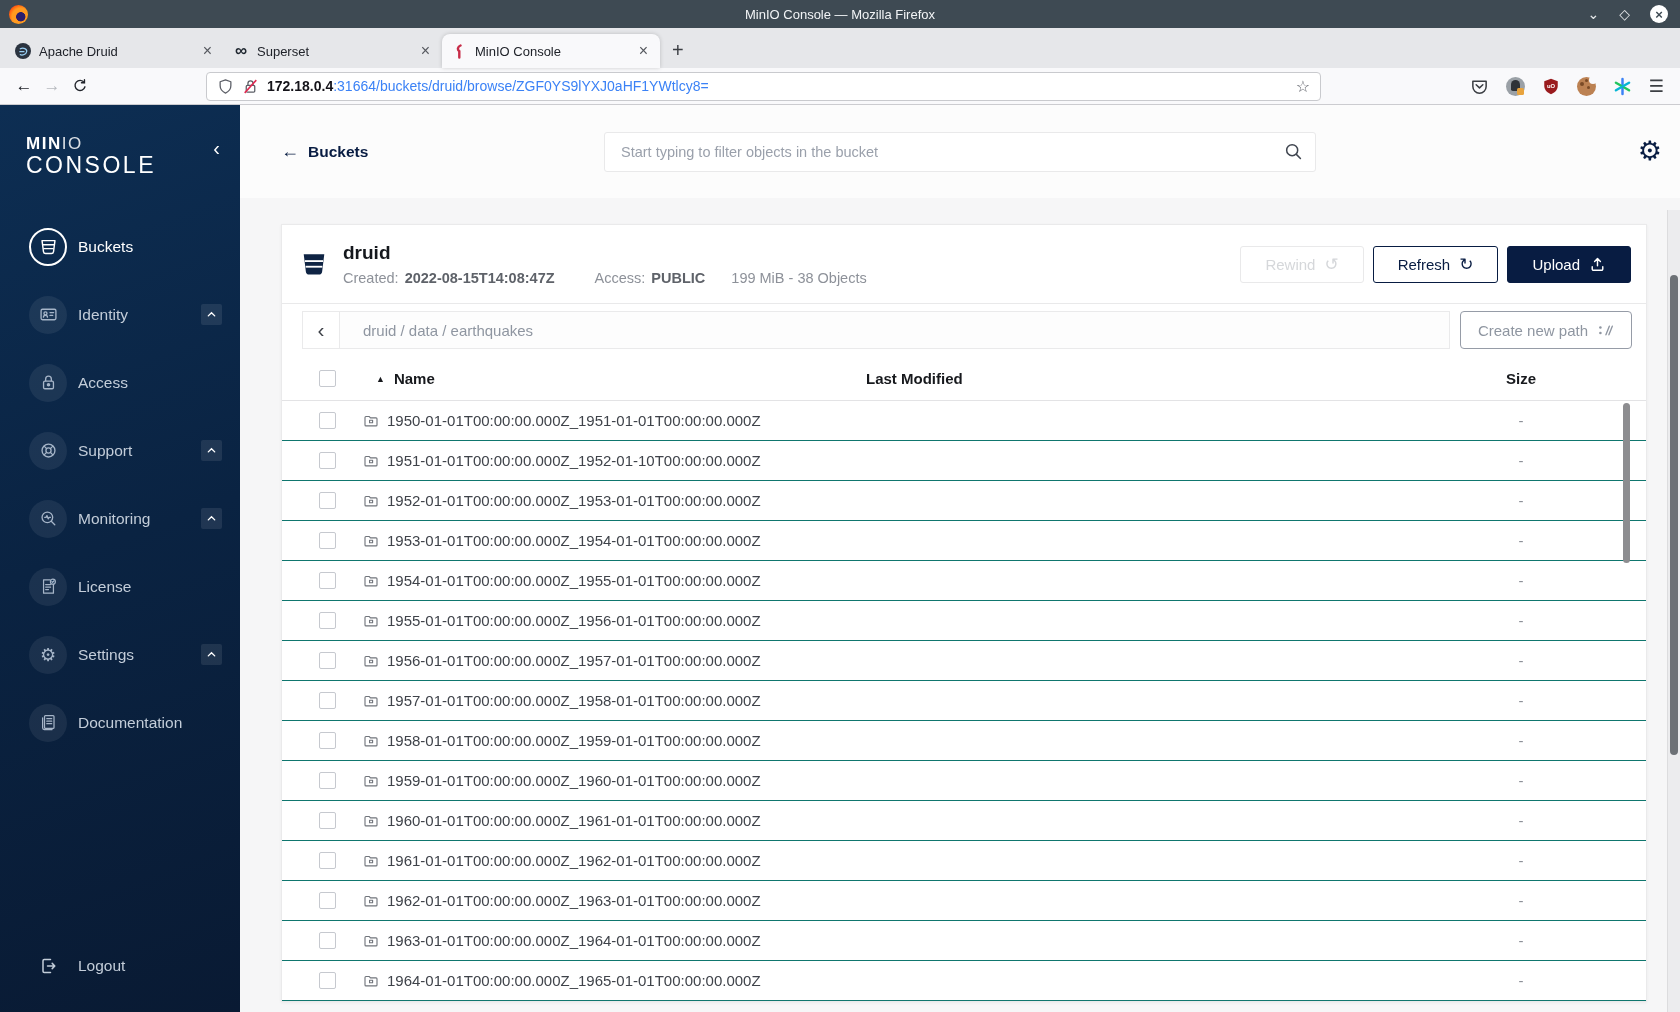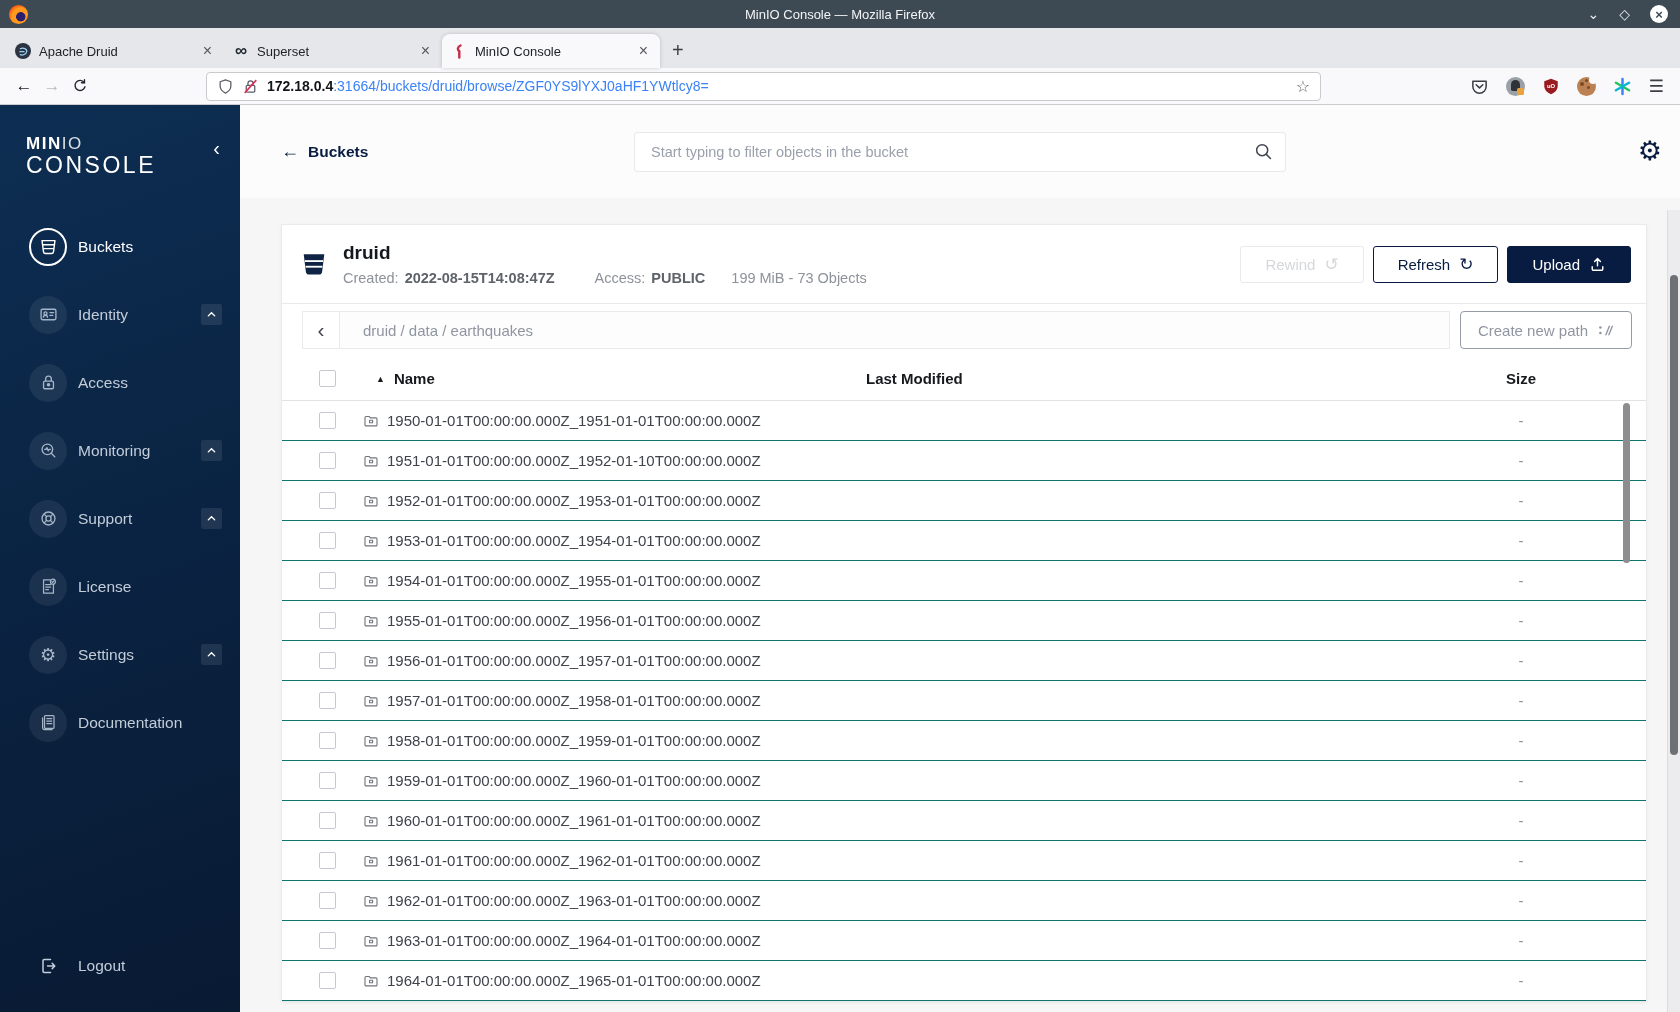--- a/index.html
+++ b/index.html
@@ -65,21 +65,21 @@
   .logout { position:absolute; bottom:22px; left:0; width:100%; }
   .nav-item.logout-item { height:48px; }
   .nav-item.logout-item .icircle { background:transparent; }
 
   
   .content { flex:1; background:#f6f6f7; display:flex; flex-direction:column; min-width:0; }
   .content-header { height:93px; background:#fcfcfc; display:flex; align-items:center; position:relative; flex:0 0 93px; }
   .back-link { display:flex; align-items:center; gap:9px; margin-left:41px;
                color:var(--navy,#081C42); font-size:15.5px; font-weight:bold; }
   .back-link .arrow { font-size:18px; font-weight:normal; }
-  .searchwrap { position:absolute; left:50%; transform:translateX(-50%); width:652px; }
+  .searchwrap { position:absolute; left:50%; transform:translateX(-50%); width:712px; }
   .search-input { width:100%; height:40px; border:1px solid #e9e9ea; border-radius:3px;
                   padding:0 44px 0 16px; font-size:14.5px; color:#333; font-family:"Liberation Sans",sans-serif; }
   .search-input::placeholder { color:#9aa0ab; }
   .search-mag { position:absolute; right:13px; top:10px; }
   .hdr-gear { margin-left:auto; margin-right:18px; font-size:27px; color:var(--navy,#081C42); line-height:1; }
 
   .page-body { padding:26px 33px 0 41px; }
   .card { background:#fff; border:1px solid #eaeaeb; box-shadow:0 1px 3px rgba(0,0,0,.05); position:relative; }
 
   
@@ -267,43 +267,43 @@
             <rect x="4.8" y="8.6" width="10.4" height="8" rx="1.4"></rect>
             <path d="M7 8.6 V6.2 a3 3 0 0 1 6 0 v2.4"></path>
             <circle cx="10" cy="12.4" r="1.2" fill="#a6b5c8"></circle>
           </svg>
         </span>
         <span class="nlabel">Access</span>
       </div>
 
       <div class="nav-item">
         <span class="icircle">
+          <svg width="19" height="19" viewBox="0 0 20 20" fill="none" stroke="#a6b5c8" stroke-width="1.4">
+            <circle cx="10" cy="10" r="6.8"></circle>
+              <circle cx="10" cy="10" r="2.7"></circle>
+            <path d="M12 8 l2.6-2.6 M8 8 L5.4 5.4 M12 12 l2.6 2.6 M8 12 l-2.6 2.6"></path>
+          </svg>
+        </span>
+        <span class="nlabel">Support</span>
+        <span class="caret">
+          <svg width="11" height="11" viewBox="0 0 12 12" fill="none" stroke="#fff" stroke-width="1.5" stroke-linecap="round">
+              <path d="M2.5 7.5 L6 4 L9.5 7.5"></path>
+            </svg>
+        </span>
+      </div>
+
+      <div class="nav-item">
+        <span class="icircle">
           <svg width="19" height="19" viewBox="0 0 20 20" fill="none" stroke="#a6b5c8" stroke-width="1.4" stroke-linecap="round" stroke-linejoin="round">
             <circle cx="8.8" cy="8.8" r="5.6"></circle>
             <path d="M12.9 12.9 L16.6 16.6"></path>
             <path d="M6 8.8 h1.4 l1-1.8 1.3 3.4 1-1.6 h1.4"></path>
           </svg>
         </span>
         <span class="nlabel">Monitoring</span>
-        <span class="caret">
-          <svg width="11" height="11" viewBox="0 0 12 12" fill="none" stroke="#fff" stroke-width="1.5" stroke-linecap="round">
-              <path d="M2.5 7.5 L6 4 L9.5 7.5"></path>
-            </svg>
-        </span>
-      </div>
-
-      <div class="nav-item">
-        <span class="icircle">
-          <svg width="19" height="19" viewBox="0 0 20 20" fill="none" stroke="#a6b5c8" stroke-width="1.4">
-            <circle cx="10" cy="10" r="6.8"></circle>
-              <circle cx="10" cy="10" r="2.7"></circle>
-            <path d="M12 8 l2.6-2.6 M8 8 L5.4 5.4 M12 12 l2.6 2.6 M8 12 l-2.6 2.6"></path>
-          </svg>
-        </span>
-        <span class="nlabel">Support</span>
         <span class="caret">
           <svg width="11" height="11" viewBox="0 0 12 12" fill="none" stroke="#fff" stroke-width="1.5" stroke-linecap="round">
               <path d="M2.5 7.5 L6 4 L9.5 7.5"></path>
             </svg>
         </span>
       </div>
 
       <div class="nav-item">
         <span class="icircle">
           <svg width="19" height="19" viewBox="0 0 20 20" fill="none" stroke="#a6b5c8" stroke-width="1.3" stroke-linejoin="round" stroke-linecap="round">
@@ -380,21 +380,21 @@
           </span>
           <div>
             <div class="bucket-title">druid</div>
             <div class="bucket-meta">
               <span>Created:</span>
               <b>2022-08-15T14:08:47Z</b>
               <span class="meta-gap"></span>
               <span>Access:</span>
               <b>PUBLIC</b>
               <span class="meta-gap" style="width:14px"></span>
-              <span>199 MiB - 73 Objects</span>
+              <span>199 MiB - 38 Objects</span>
             </div>
           </div>
           <div class="bh-buttons">
             <button class="btn disabled">
               <span>Rewind</span>
               <span class="glyph">↺</span>
             </button>
             <button class="btn">
               <span>Refresh</span>
               <span class="glyph">↻</span>

